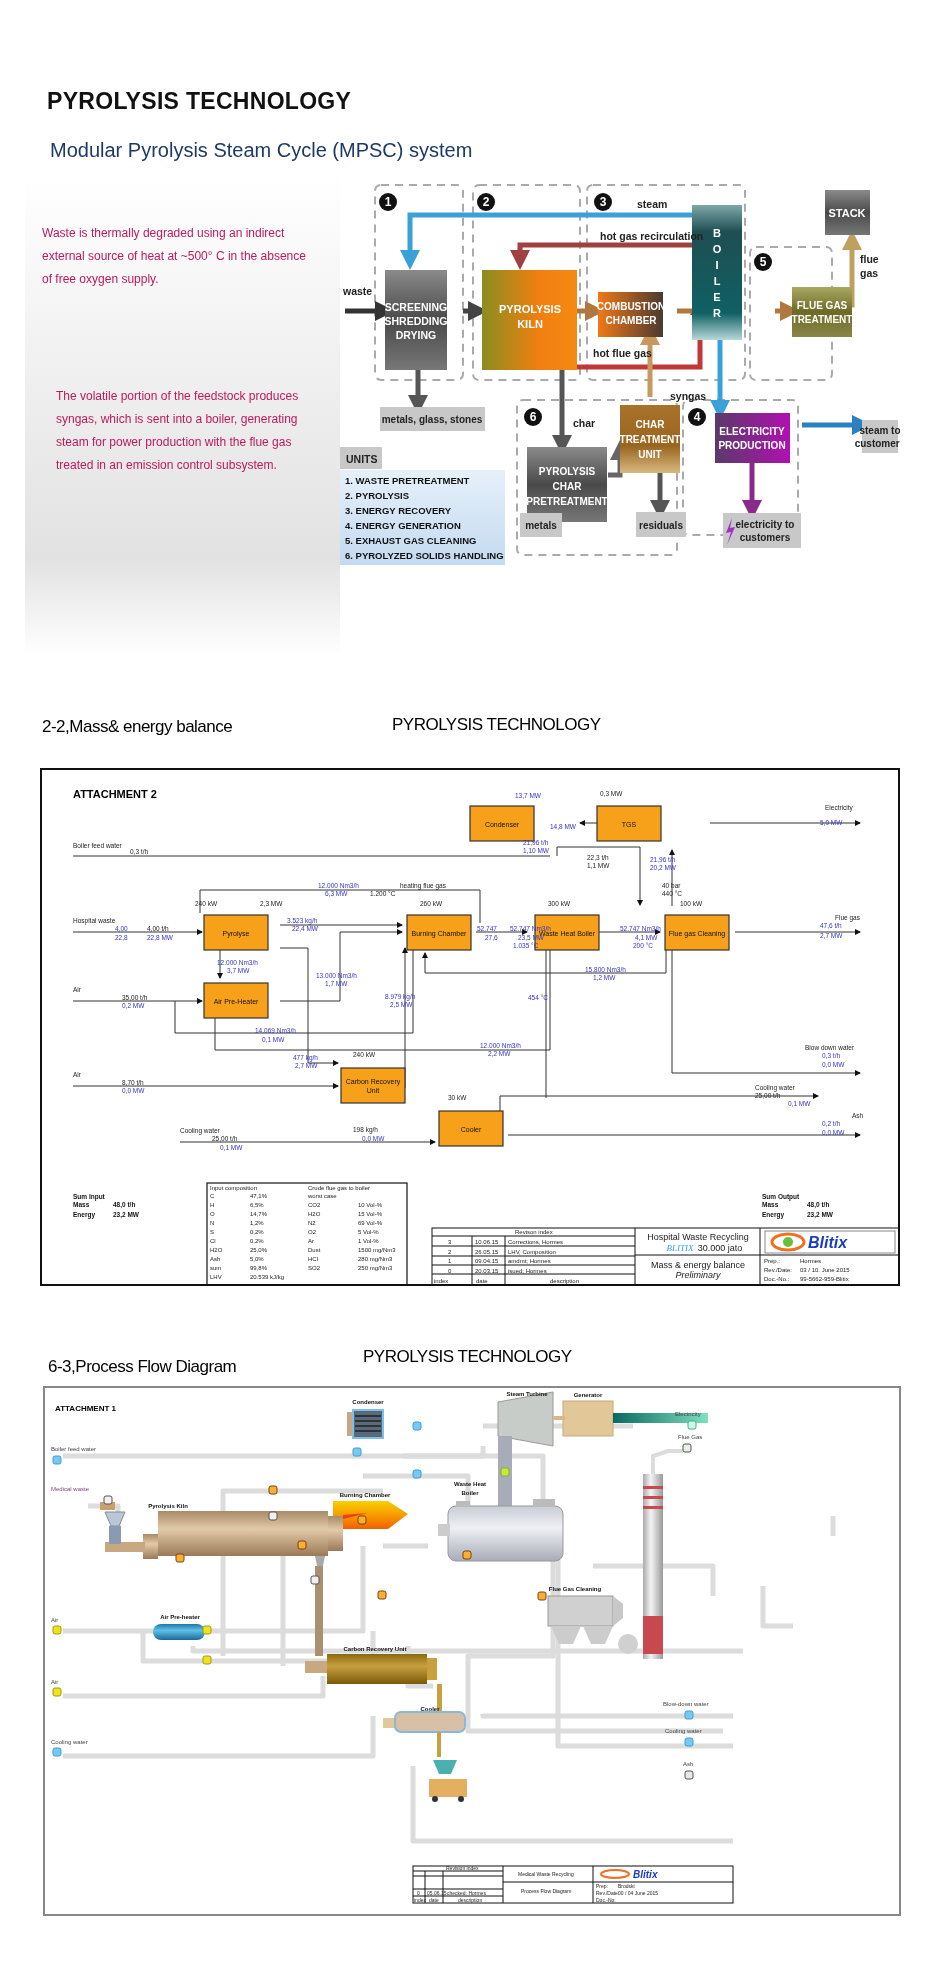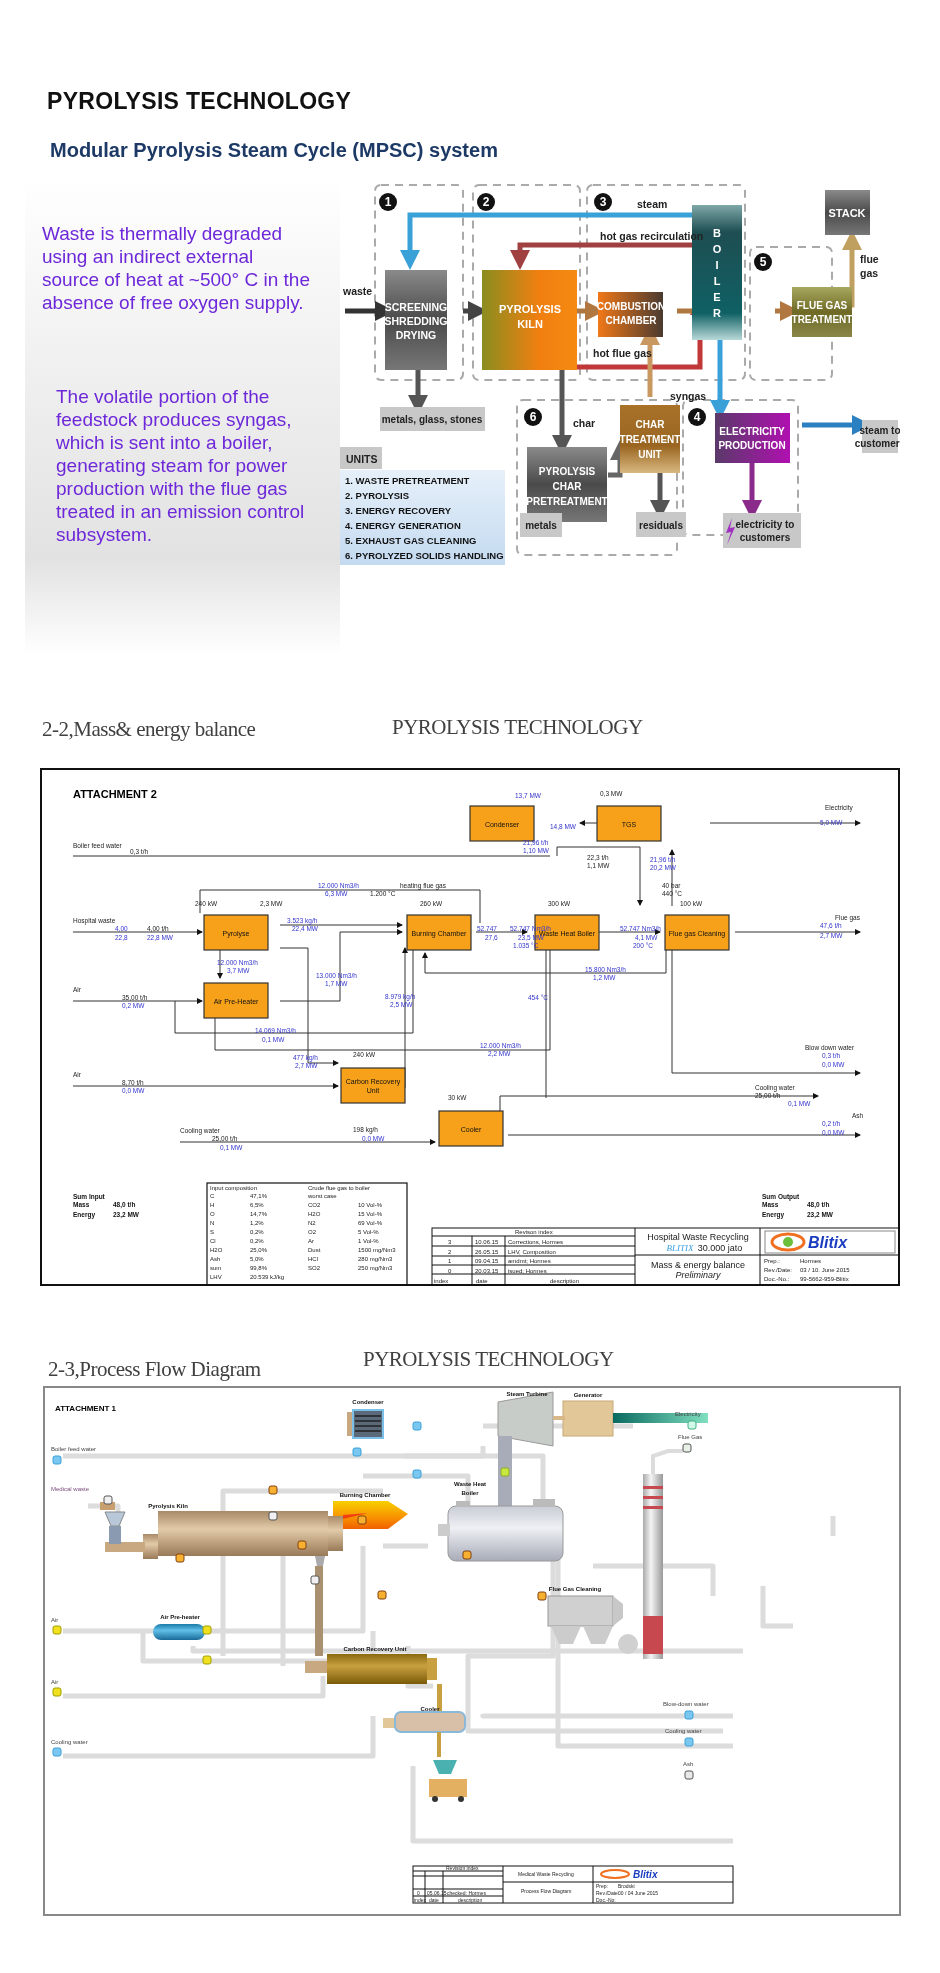--- a/index.html
+++ b/index.html
@@ -1,22 +1,22 @@
 <!DOCTYPE html>
 <html><head>
 <meta charset="utf-8">
 <style>
 *{box-sizing:border-box;margin:0;padding:0}
 body{width:940px;height:1973px;background:#fff;position:relative;font-family:"Liberation Sans",sans-serif;overflow:hidden}
 .abs{position:absolute}
 .h1{left:47px;top:88px;font-size:23px;font-weight:bold;color:#111;letter-spacing:.3px}
-.h2{left:50px;top:139px;font-size:20px;font-weight:bold;color:#1d3a66}
+.h2{left:50px;top:139px;font-size:20px;font-weight:normal;color:#1d3a66}
 .leftbg{left:25px;top:175px;width:315px;height:480px;background:linear-gradient(180deg,#fff 0%,#f0f0f0 40%,#e2e2e2 80%,#fff 100%)}
-.para{font-size:19px;line-height:23px;color:#6d28d9;width:270px}
-.sec-t{font-family:Liberation Serif, serif;font-stretch:condensed;font-size:21px;color:#404040;letter-spacing:-.5px}
+.para{font-size:12px;line-height:23px;color:#be185d;width:270px}
+.sec-t{font-family:Liberation Sans, sans-serif;font-stretch:condensed;font-size:17px;color:#000000;letter-spacing:-.5px}
 .frame{border:2px solid #111}
 .frame2{border:2px solid #888}
 .svgtxt{font-family:"Liberation Sans",sans-serif}
 </style>
 </head>
 <body>
 
 <div class="abs h1">PYROLYSIS TECHNOLOGY</div>
 <div class="abs h2">Modular Pyrolysis Steam Cycle (MPSC) system</div>
 <div class="abs leftbg"></div>
@@ -469,21 +469,21 @@
   <g font-size="6" fill="#222">
     <text x="724" y="495">Prep.:</text>
       <text x="760" y="495">Hormes</text>
     <text x="724" y="504">Rev./Date:</text>
       <text x="760" y="504">03 / 10. June 2015</text>
     <text x="724" y="513">Doc.-No.:</text>
       <text x="760" y="513">99-5662-959-Blitix</text>
   </g>
 </svg>
 
-<div class="abs sec-t" style="left:48px;top:1357px">2-3,Process Flow Diagram</div>
+<div class="abs sec-t" style="left:48px;top:1357px">6-3,Process Flow Diagram</div>
 <div class="abs sec-t" style="left:363px;top:1347px">PYROLYSIS TECHNOLOGY</div>
 <div class="abs frame2" style="left:43px;top:1386px;width:858px;height:530px"></div>
 
 <svg class="abs svgtxt" style="left:43px;top:1386px" width="858" height="530">
   <defs>
     <linearGradient id="pKiln" x1="0" y1="0" x2="0" y2="1">
         <stop offset="0" stop-color="#a88a68"></stop>
         <stop offset=".4" stop-color="#e2caa8"></stop>
         <stop offset="1" stop-color="#9a7a58"></stop>
       </linearGradient>

